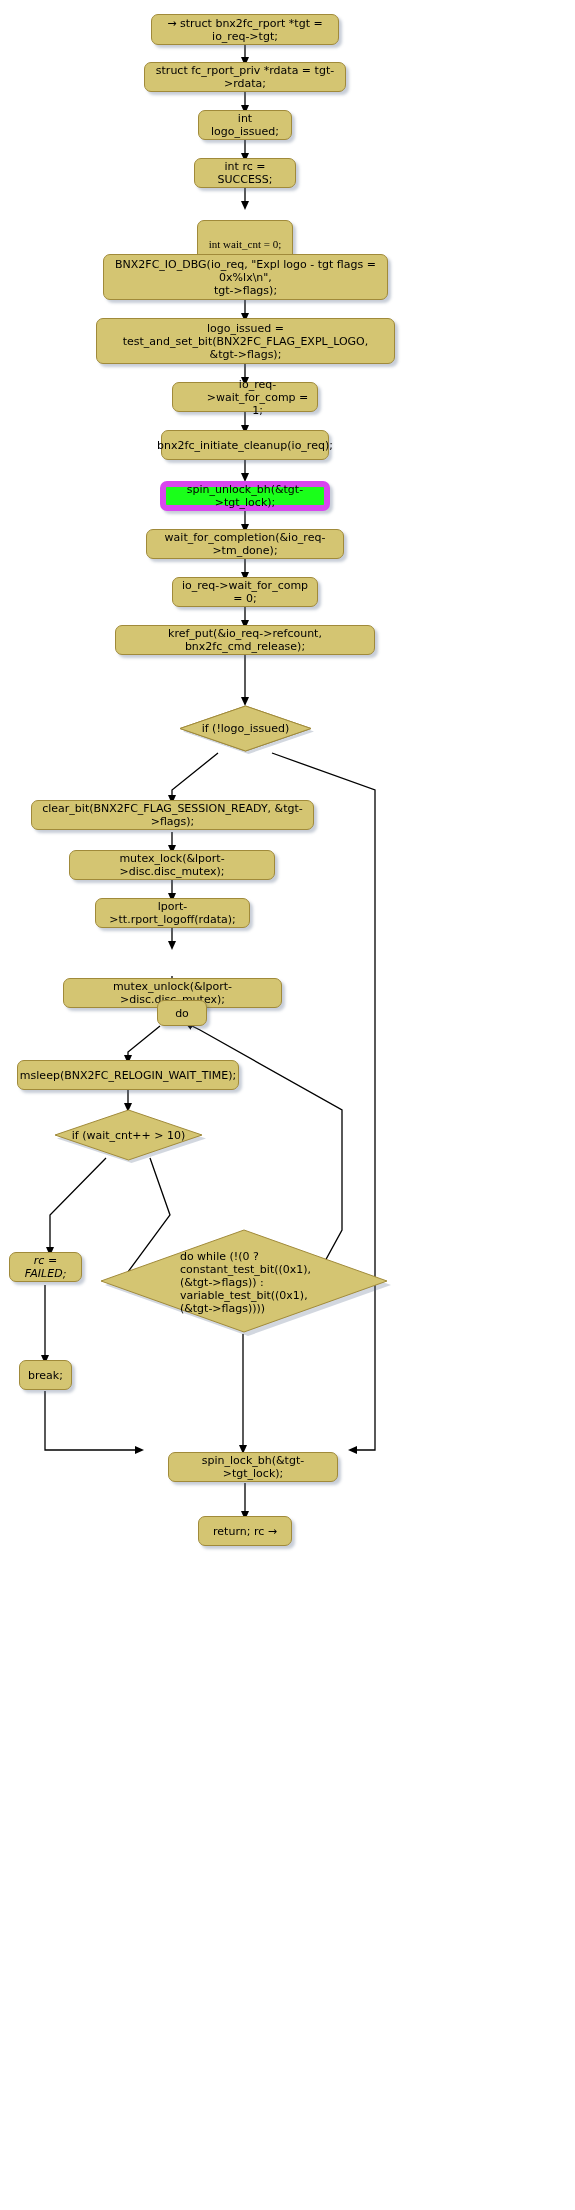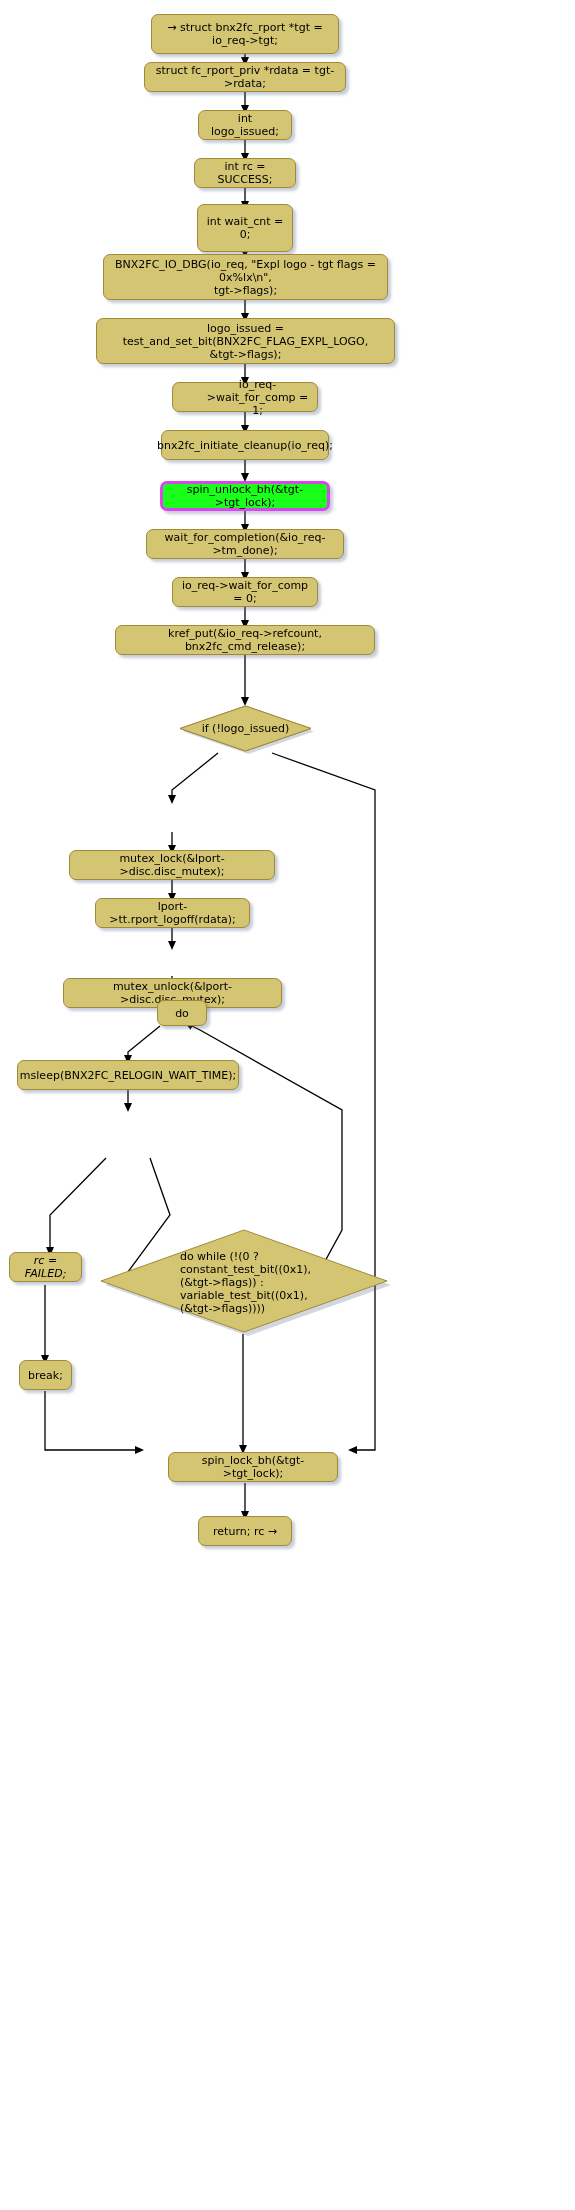--- a/index.html
+++ b/index.html
@@ -36,21 +36,21 @@
   }
   .rect {
     border: 1px solid #a08a3a;
     border-radius: 7px;
     background: #d4c572;
     box-shadow: 3px 3px 3px rgba(80,100,130,0.32);
     padding: 3px 7px;
   }
   .rect.highlight {
     background: #1aff1a;
-    border: 3px solid #d946ef;
+    border: 6px solid #d946ef;
   }
   .diamond-wrap {
     position: absolute;
     z-index: 2;
   }
   .diamond-wrap svg {
     position: absolute;
     left: 0; top: 0;
     overflow: visible;
   }
@@ -116,29 +116,29 @@
       <path d="M272,753 L375,790 L375,1430"></path>
 
       <path d="M300,1307 L342,1230 L342,1180"></path>
     </g>
     <g stroke="#000000" stroke-width="1.3" fill="none" marker-end="url(#arrow)">
       <path d="M375,1430 L375,1450 L352,1450"></path>
       <path d="M342,1180 L342,1110 L200,1030 L188,1024"></path>
     </g>
   </svg>
 
-  <div class="node rect" style="left:151px;top:14px;width:188px;height:40px;">→ struct bnx2fc_rport *tgt = io_req-&gt;tgt;</div>
+  <div class="node rect" style="left:151px;top:14px;width:188px;height:31px;">→ struct bnx2fc_rport *tgt = io_req-&gt;tgt;</div>
 
   <div class="node rect" style="left:144px;top:62px;width:202px;height:30px;">struct fc_rport_priv *rdata = tgt-&gt;rdata;</div>
 
   <div class="node rect" style="left:198px;top:110px;width:94px;height:30px;">int logo_issued;</div>
 
   <div class="node rect" style="left:194px;top:158px;width:102px;height:30px;">int rc = SUCCESS;</div>
 
-  <div class="node rect" style="left:197px;top:204px;width:96px;height:48px;">int wait_cnt = 0;</div>
+  <div class="node rect" style="left:197px;top:220px;width:96px;height:48px;font-family:Liberation Serif, serif;">int wait_cnt = 0;</div>
 
   <div class="node rect" style="left:103px;top:254px;width:285px;height:46px;">BNX2FC_IO_DBG(io_req, "Expl logo - tgt flags = 0x%lx\n",
 tgt-&gt;flags);</div>
 
   <div class="node rect" style="left:96px;top:318px;width:299px;height:46px;">logo_issued = test_and_set_bit(BNX2FC_FLAG_EXPL_LOGO,
 &amp;tgt-&gt;flags);</div>
 
   <div class="node rect" style="left:172px;top:382px;width:146px;height:30px;padding-left:32px;">io_req-&gt;wait_for_comp = 1;</div>
 
   <div class="node rect" style="left:161px;top:430px;width:168px;height:30px;">bnx2fc_initiate_cleanup(io_req);</div>
@@ -153,31 +153,39 @@
 
   <div class="diamond-wrap" style="left:177px;top:703px;width:137px;height:51px;">
     <svg width="137" height="51" viewBox="0 0 137 51" xmlns="http://www.w3.org/2000/svg">
       <polygon points="68.5,3 134,25.5 68.5,48 3,25.5" fill="#d4c572" stroke="#a08a3a" stroke-width="1" style="filter:none"></polygon>
       <polygon points="71.5,6 137,28.5 71.5,51 6,28.5" fill="rgba(80,100,130,0.26)" stroke="none"></polygon>
       <polygon points="68.5,3 134,25.5 68.5,48 3,25.5" fill="#d4c572" stroke="#a08a3a" stroke-width="1"></polygon>
     </svg>
     <div class="diamond-label">if (!logo_issued)</div>
   </div>
 
+  <div class="node rect" style="left:31px;top:800px;width:283px;height:30px;">clear_bit(BNX2FC_FLAG_SESSION_READY, &amp;tgt-&gt;flags);</div>
 
   <div class="node rect" style="left:69px;top:850px;width:206px;height:30px;">mutex_lock(&amp;lport-&gt;disc.disc_mutex);</div>
 
   <div class="node rect" style="left:95px;top:898px;width:155px;height:30px;">lport-&gt;tt.rport_logoff(rdata);</div>
 
   <div class="node rect" style="left:63px;top:946px;width:219px;height:30px;margin-top:32px;">mutex_unlock(&amp;lport-&gt;disc.disc_mutex);</div>
 
   <div class="node rect" style="left:157px;top:1000px;width:50px;height:26px;">do</div>
 
   <div class="node rect" style="left:17px;top:1060px;width:222px;height:30px;">msleep(BNX2FC_RELOGIN_WAIT_TIME);</div>
 
+  <div class="diamond-wrap" style="left:51px;top:1108px;width:155px;height:55px;">
+    <svg width="155" height="55" viewBox="0 0 155 55" xmlns="http://www.w3.org/2000/svg">
+      <polygon points="80.5,6 155,30.5 80.5,55 6,30.5" fill="rgba(80,100,130,0.26)" stroke="none"></polygon>
+      <polygon points="77.5,2 151,27 77.5,52 4,27" fill="#d4c572" stroke="#a08a3a" stroke-width="1"></polygon>
+    </svg>
+    <div class="diamond-label">if (wait_cnt++ &gt; 10)</div>
+  </div>
 
   <div class="node rect" style="left:9px;top:1252px;width:73px;height:30px;font-style:italic;">rc = FAILED;</div>
 
   <div class="diamond-wrap" style="left:100px;top:1228px;width:291px;height:108px;">
     <svg width="291" height="108" viewBox="0 0 291 108" xmlns="http://www.w3.org/2000/svg">
       <polygon points="148,6 291,57 148,108 5,57" fill="rgba(80,100,130,0.26)" stroke="none"></polygon>
       <polygon points="144,2 287,53 144,104 1,53" fill="#d4c572" stroke="#a08a3a" stroke-width="1"></polygon>
     </svg>
     <div class="diamond-label" style="padding-bottom:4px;">do while (!(0 ?
 constant_test_bit((0x1),

